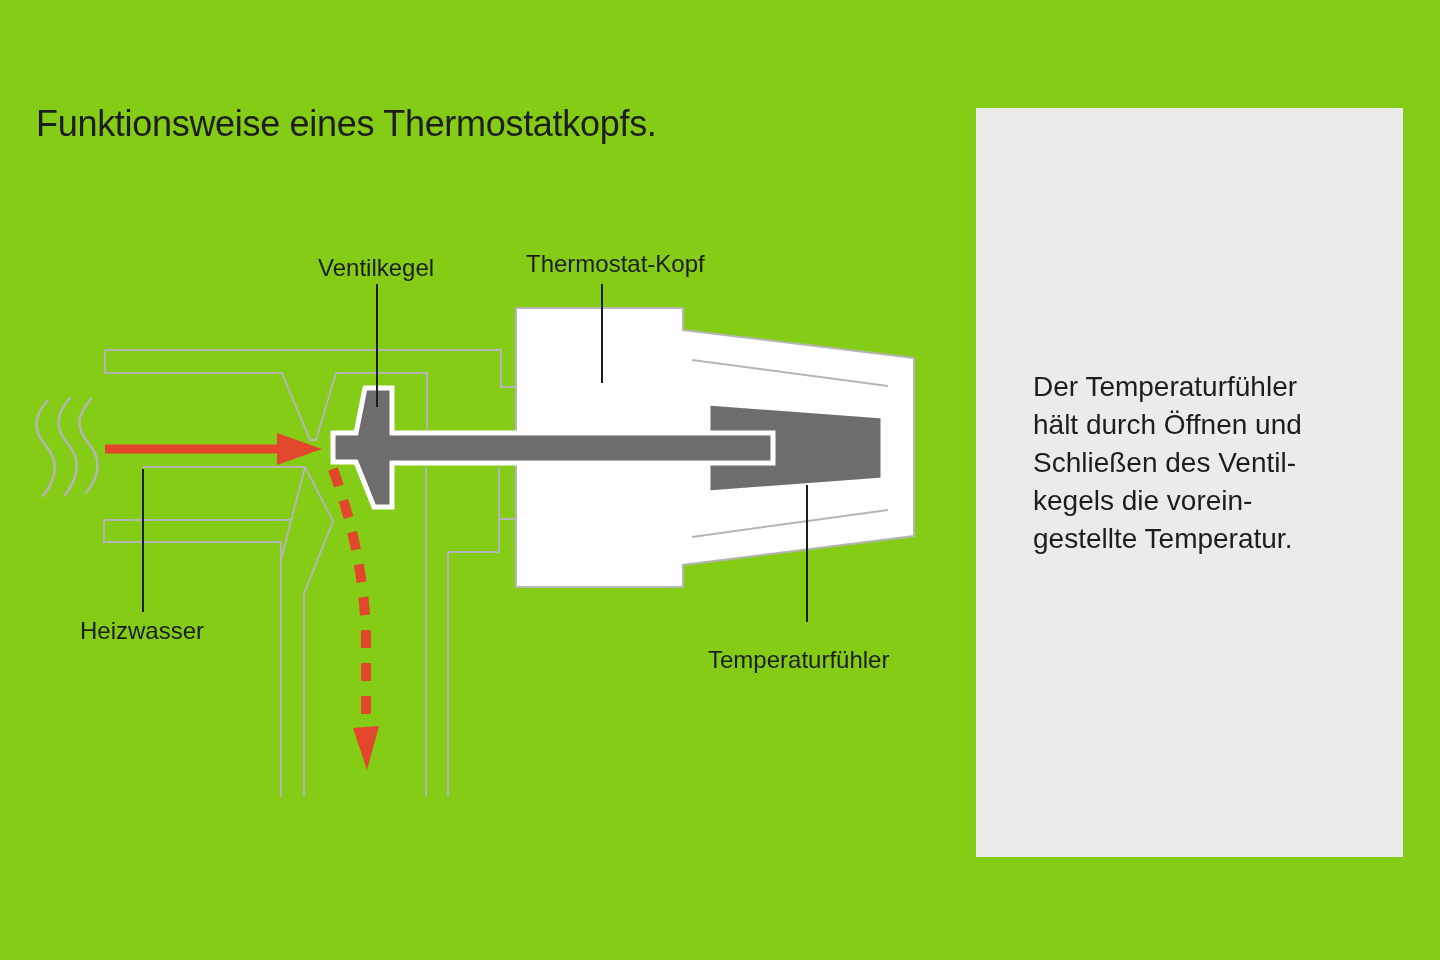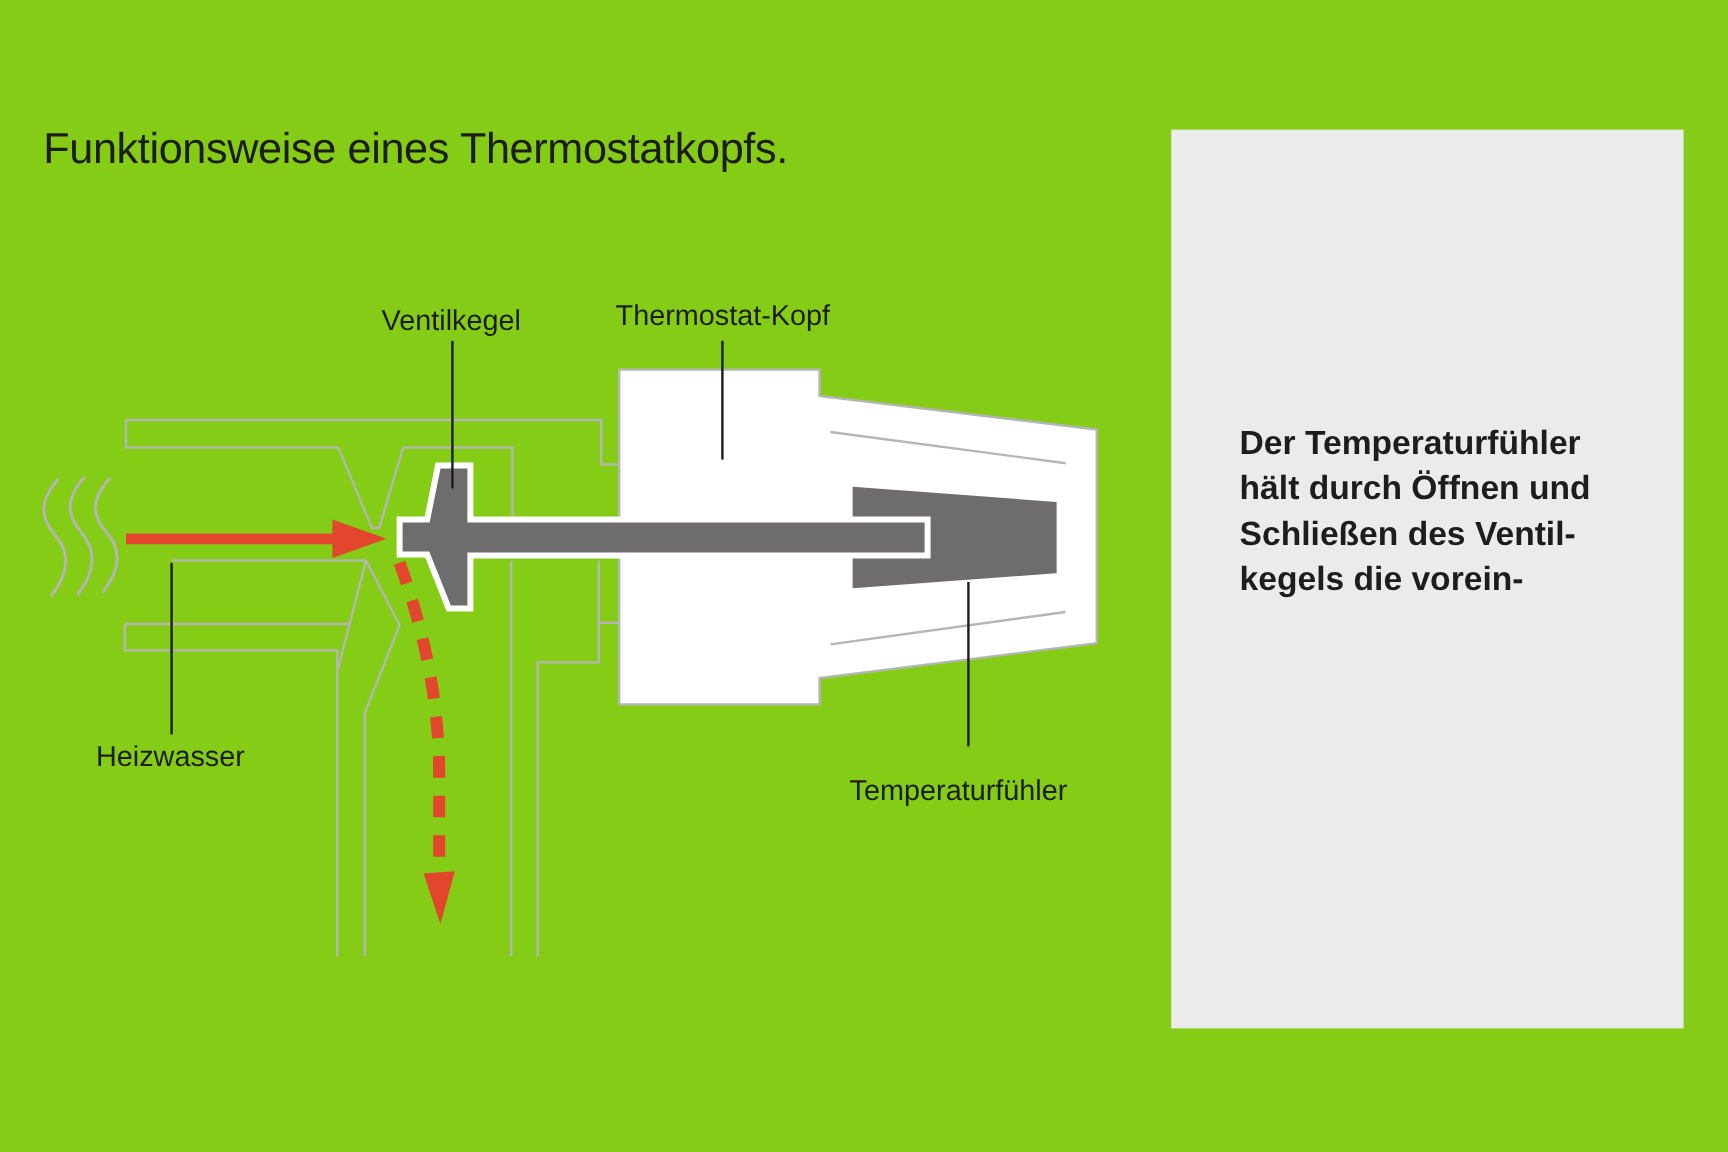--- a/index.html
+++ b/index.html
@@ -9,21 +9,21 @@
   .diagram-svg{position:absolute;left:0;top:0;}
   .pipe{stroke:var(--line,#b5b5b5);stroke-width:2;fill:none;}
   .pipe-filled{stroke:var(--line,#b5b5b5);stroke-width:2;fill:#fff;}
   .wave{stroke:var(--line,#b5b5b5);stroke-width:2.5;fill:none;stroke-linecap:round;}
   .dark{fill:var(--dark,#6e6c6d);stroke:#fff;stroke-width:5;}
   .red-solid{fill:var(--red,#e2462c);}
   .red-dash{stroke:var(--red,#e2462c);stroke-width:10;fill:none;stroke-dasharray:18 15;}
   .leader{stroke:var(--ink,#1d1d1d);stroke-width:2;fill:none;}
   .lbl{position:absolute;font-size:24px;color:var(--ink,#1d1d1d);white-space:nowrap;}
   .panel{position:absolute;left:976px;top:108px;width:427px;height:749px;background:var(--panel,#ebebeb);}
-  .panel-text{position:absolute;left:57px;top:242px;font-size:28px;font-weight:700;line-height:38px;color:var(--ink,#1d1d1d);}
+  .panel-text{position:absolute;left:57px;top:260px;font-size:28px;font-weight:400;line-height:38px;color:var(--ink,#1d1d1d);}
 </style>
 </head>
 <body>
 
 <div class="stage">
 
   <div class="title">Funktionsweise eines Thermostatkopfs.</div>
 
   <svg class="diagram-svg" width="1440" height="960" viewBox="0 0 1440 960" xmlns="http://www.w3.org/2000/svg">
 
@@ -71,26 +71,27 @@
       <path class="red-solid" d="M 353,728 L 379,726 L 367,770 Z"></path>
     </g>
 
     <path class="leader" d="M 377,284 V 407"></path>
     <path class="leader" d="M 602,284 V 383"></path>
     <path class="leader" d="M 143,469 V 612"></path>
     <path class="leader" d="M 807,485 V 622"></path>
   </svg>
 
   <div class="lbl" style="left:318px;top:254px;">Ventilkegel</div>
-  <div class="lbl" style="left:513px;top:250px;">Thermostat-Kopf</div>
+  <div class="lbl" style="left:526px;top:250px;">Thermostat-Kopf</div>
   <div class="lbl" style="left:80px;top:617px;">Heizwasser</div>
   <div class="lbl" style="left:708px;top:646px;">Temperaturfühler</div>
 
   <div class="panel">
     <div class="panel-text">
       <div>Der Temperaturfühler</div>
       <div>hält durch Öffnen und</div>
       <div>Schließen des Ventil-</div>
       <div>kegels die vorein-</div>
+      <div>gestellte Temperatur.</div>
     </div>
   </div>
 
 </div>
 
 </body></html>

